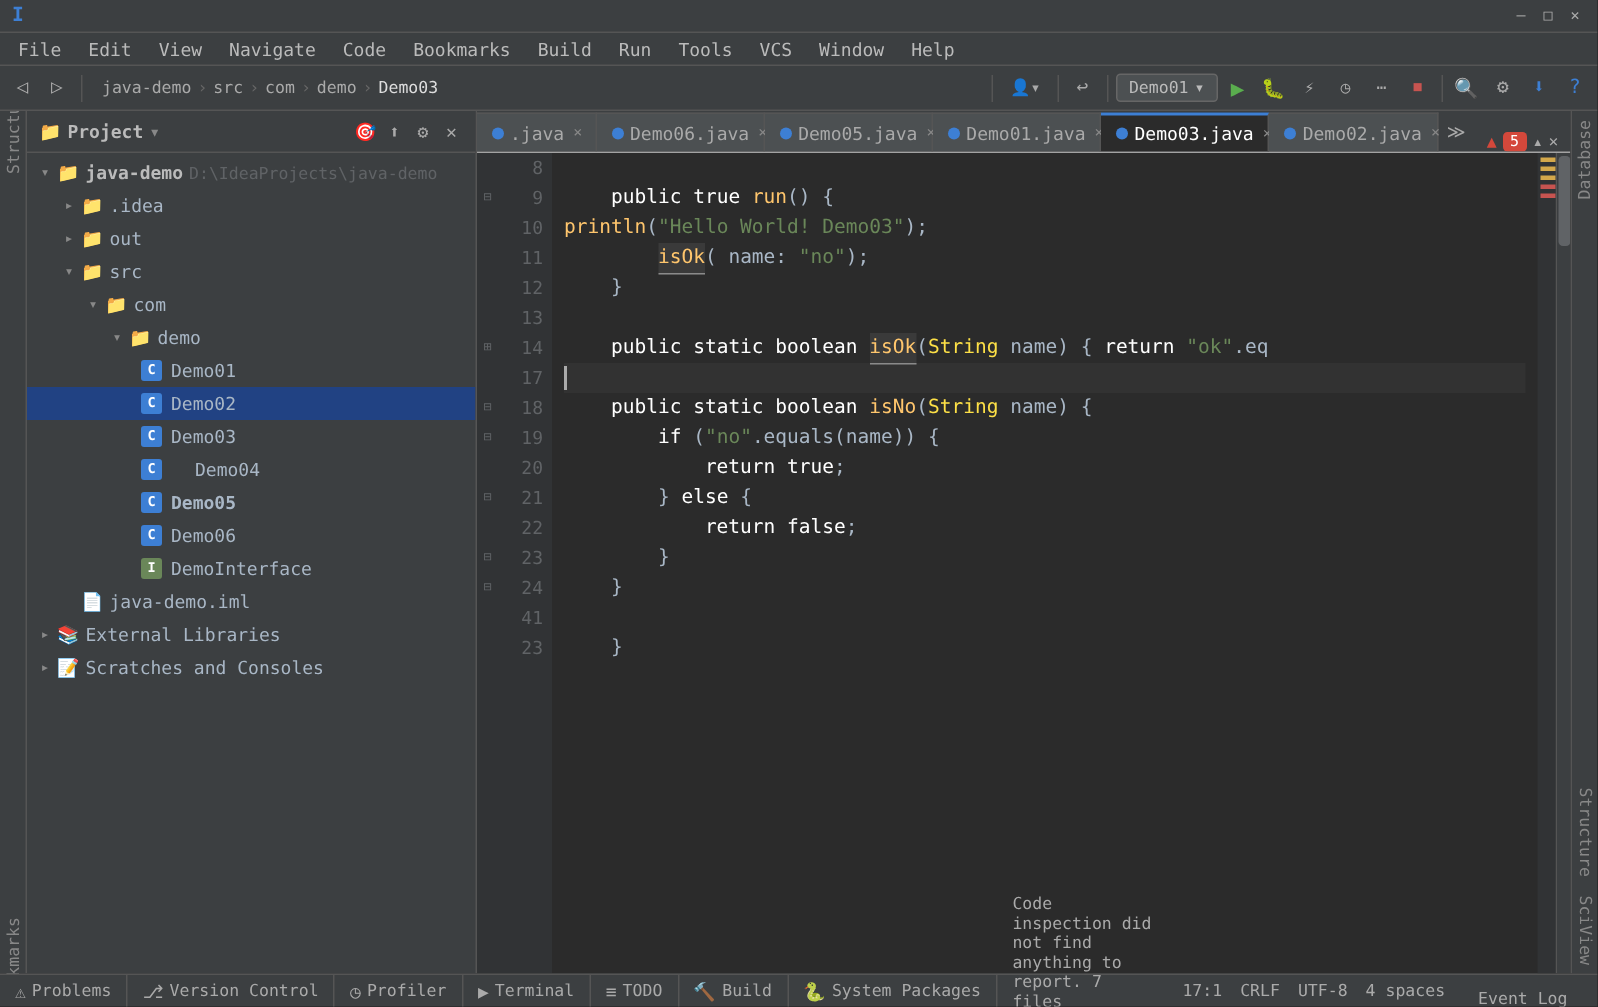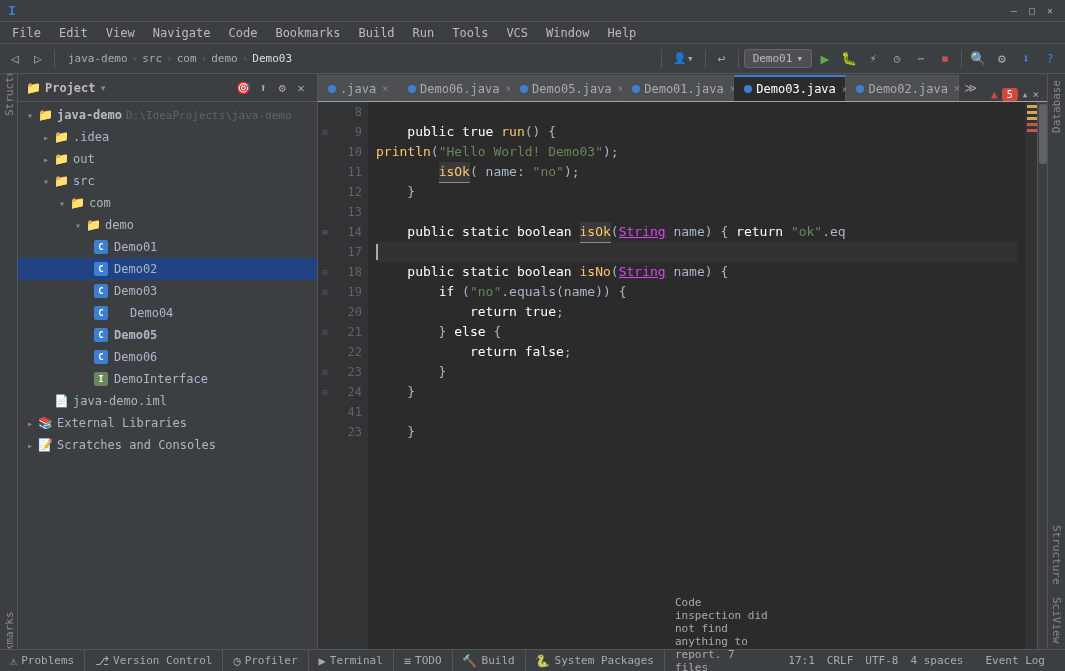--- a/index.html
+++ b/index.html
@@ -378,21 +378,21 @@
     .code-line {
       height: 20px;
       white-space: pre;
       display: flex;
       align-items: center;
     }
     
     .kw { color: #ffffff; }
     .str { color: #6a8759; }
     .fn { color: #ffc66d; }
-    .cls { color: #d946ef; text-decoration: underline; }
+    .cls { color: #fde047; }
     .cursor-line { background: #323232; }
 
     
     #right-gutter {
       width: 12px;
       background: #313335;
       display: flex;
       flex-direction: column;
       flex-shrink: 0;
       position: relative;
@@ -905,17 +905,17 @@
       <span class="bottom-tab-icon">🐍</span>
       <span>System Packages</span>
     </div>
   </div>
   <div id="status-msg">Code inspection did not find anything to report. 7 files processed in 'Project 'java-demo''. (moments ago)</div>
   <div id="status-right">
     <span style="cursor:pointer;">17:1</span>
     <span style="cursor:pointer;">CRLF</span>
     <span style="cursor:pointer;">UTF-8</span>
     <span style="cursor:pointer;">4 spaces</span>
-    <div class="bottom-tab" style="border-right:none;">
+    <div class="bottom-tab" style="border-right:none;align-items:flex-end;">
       <span>Event Log</span>
     </div>
   </div>
 </div>
 
 </body></html>

